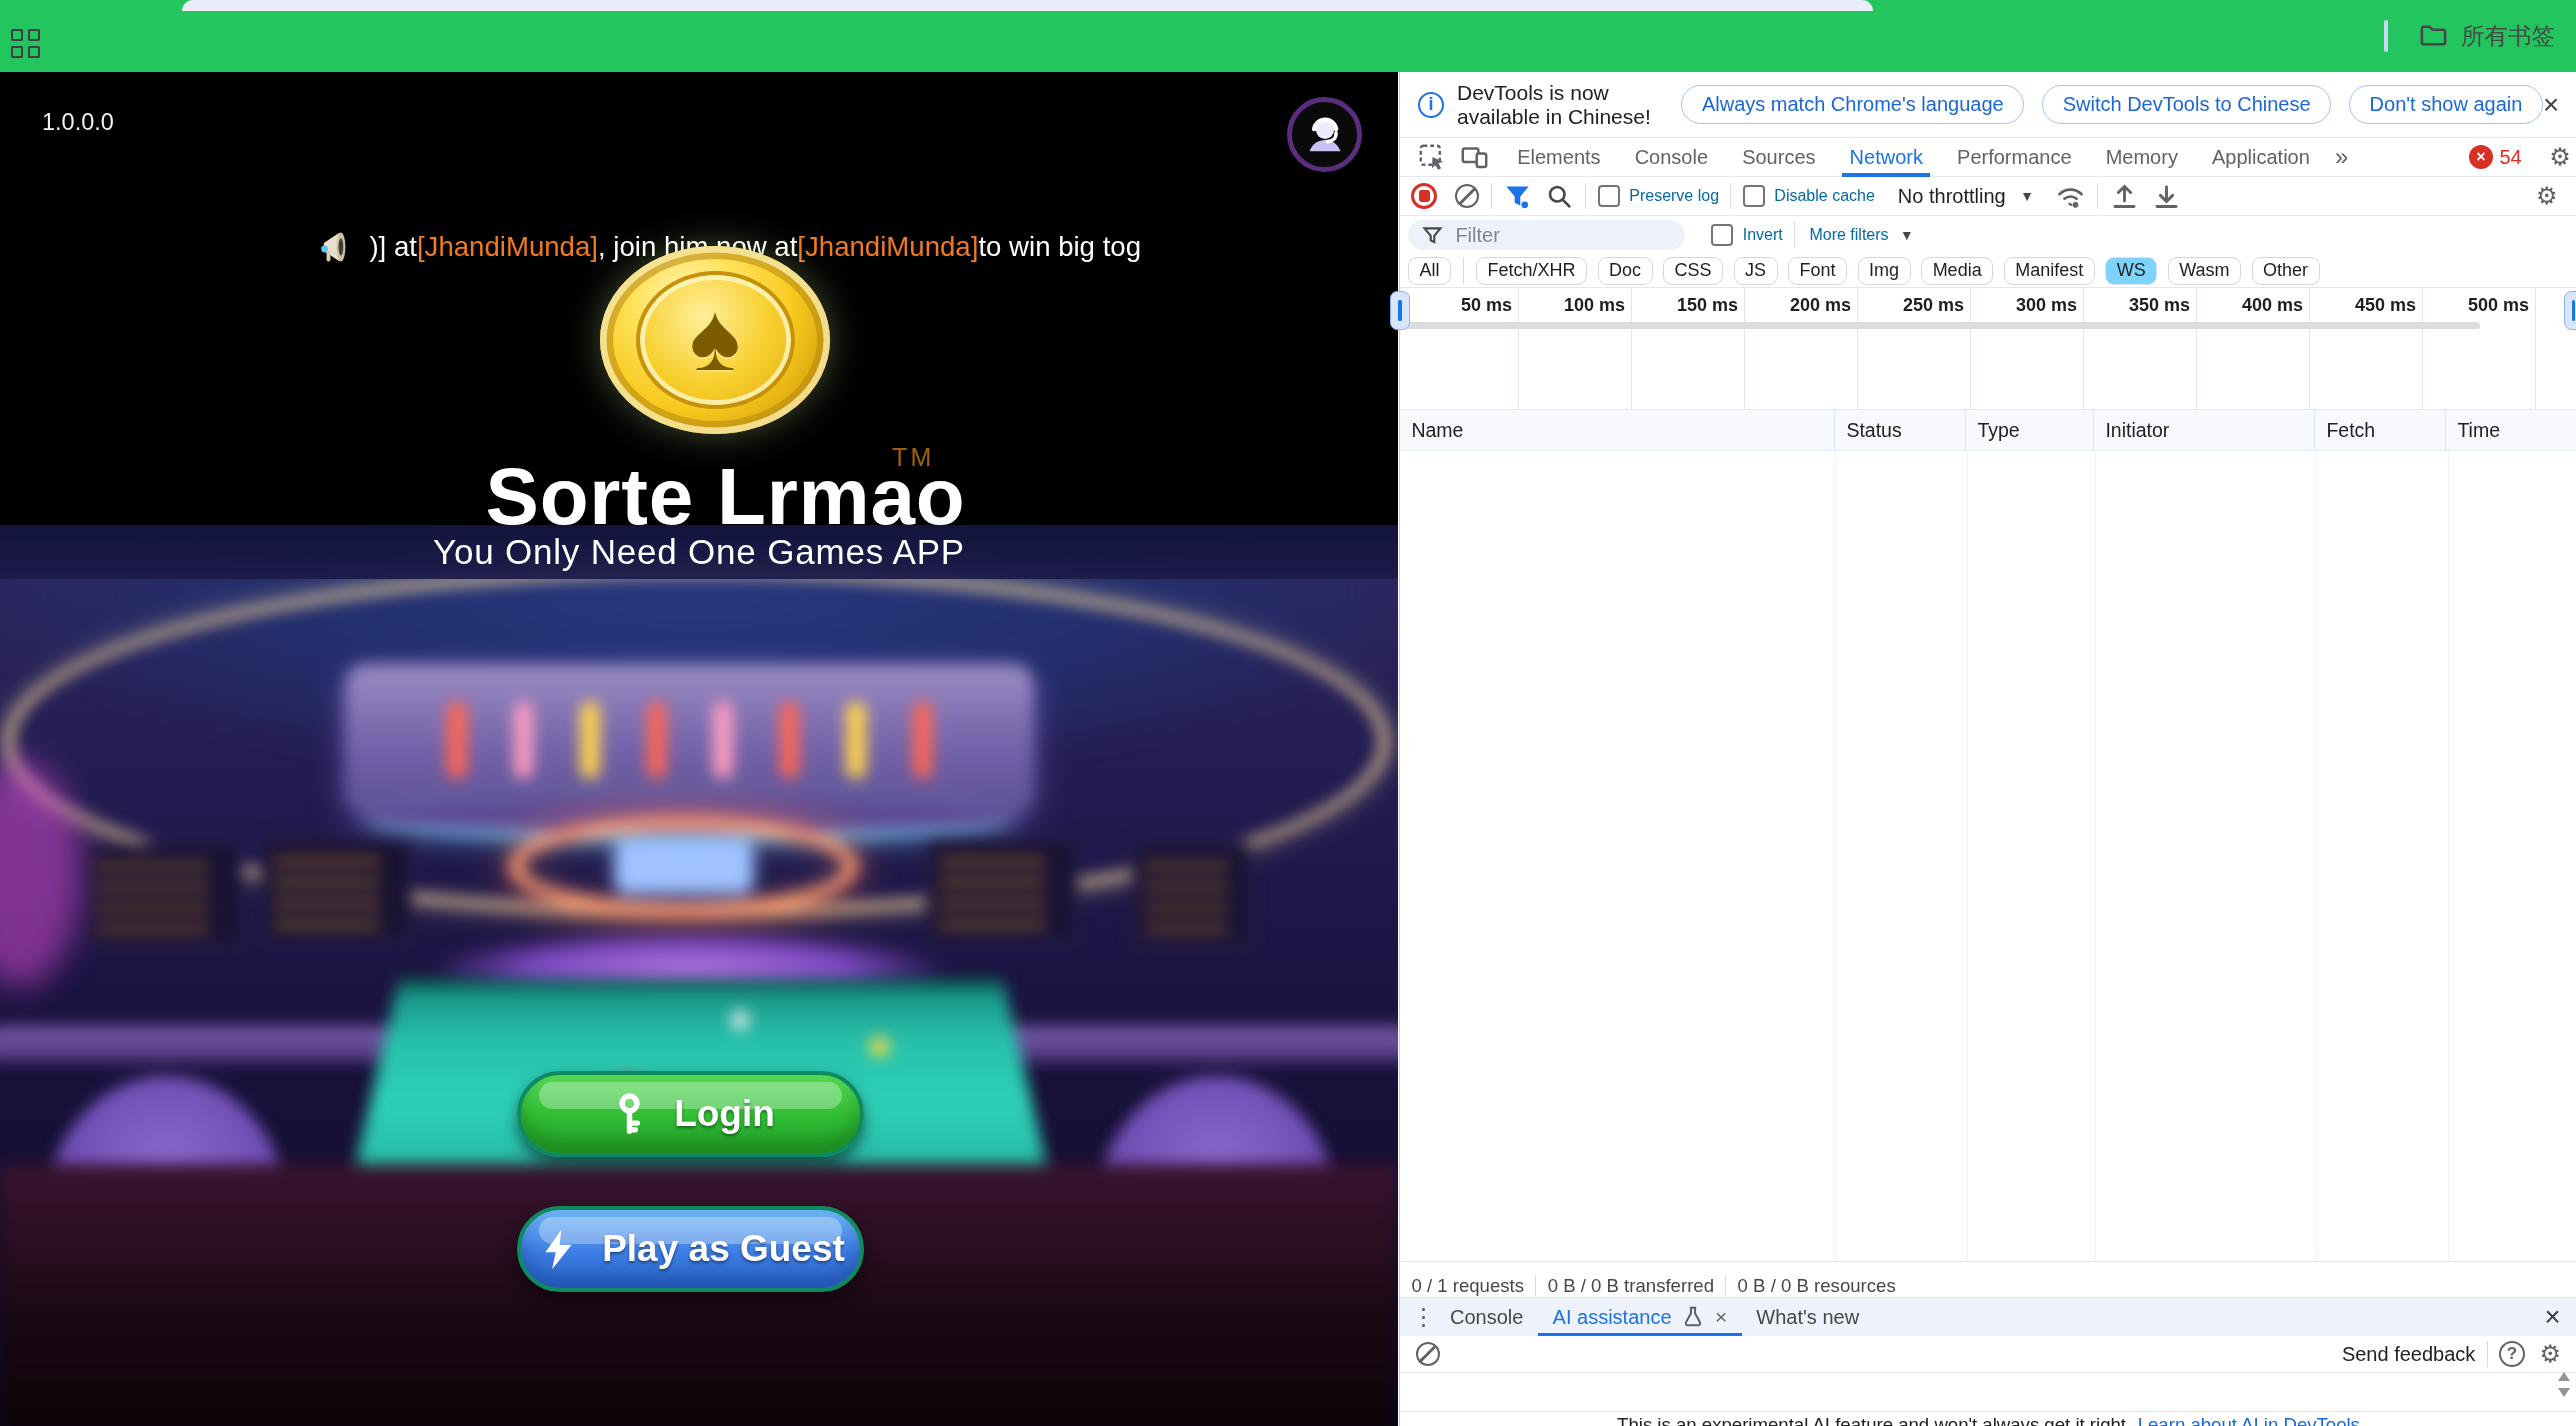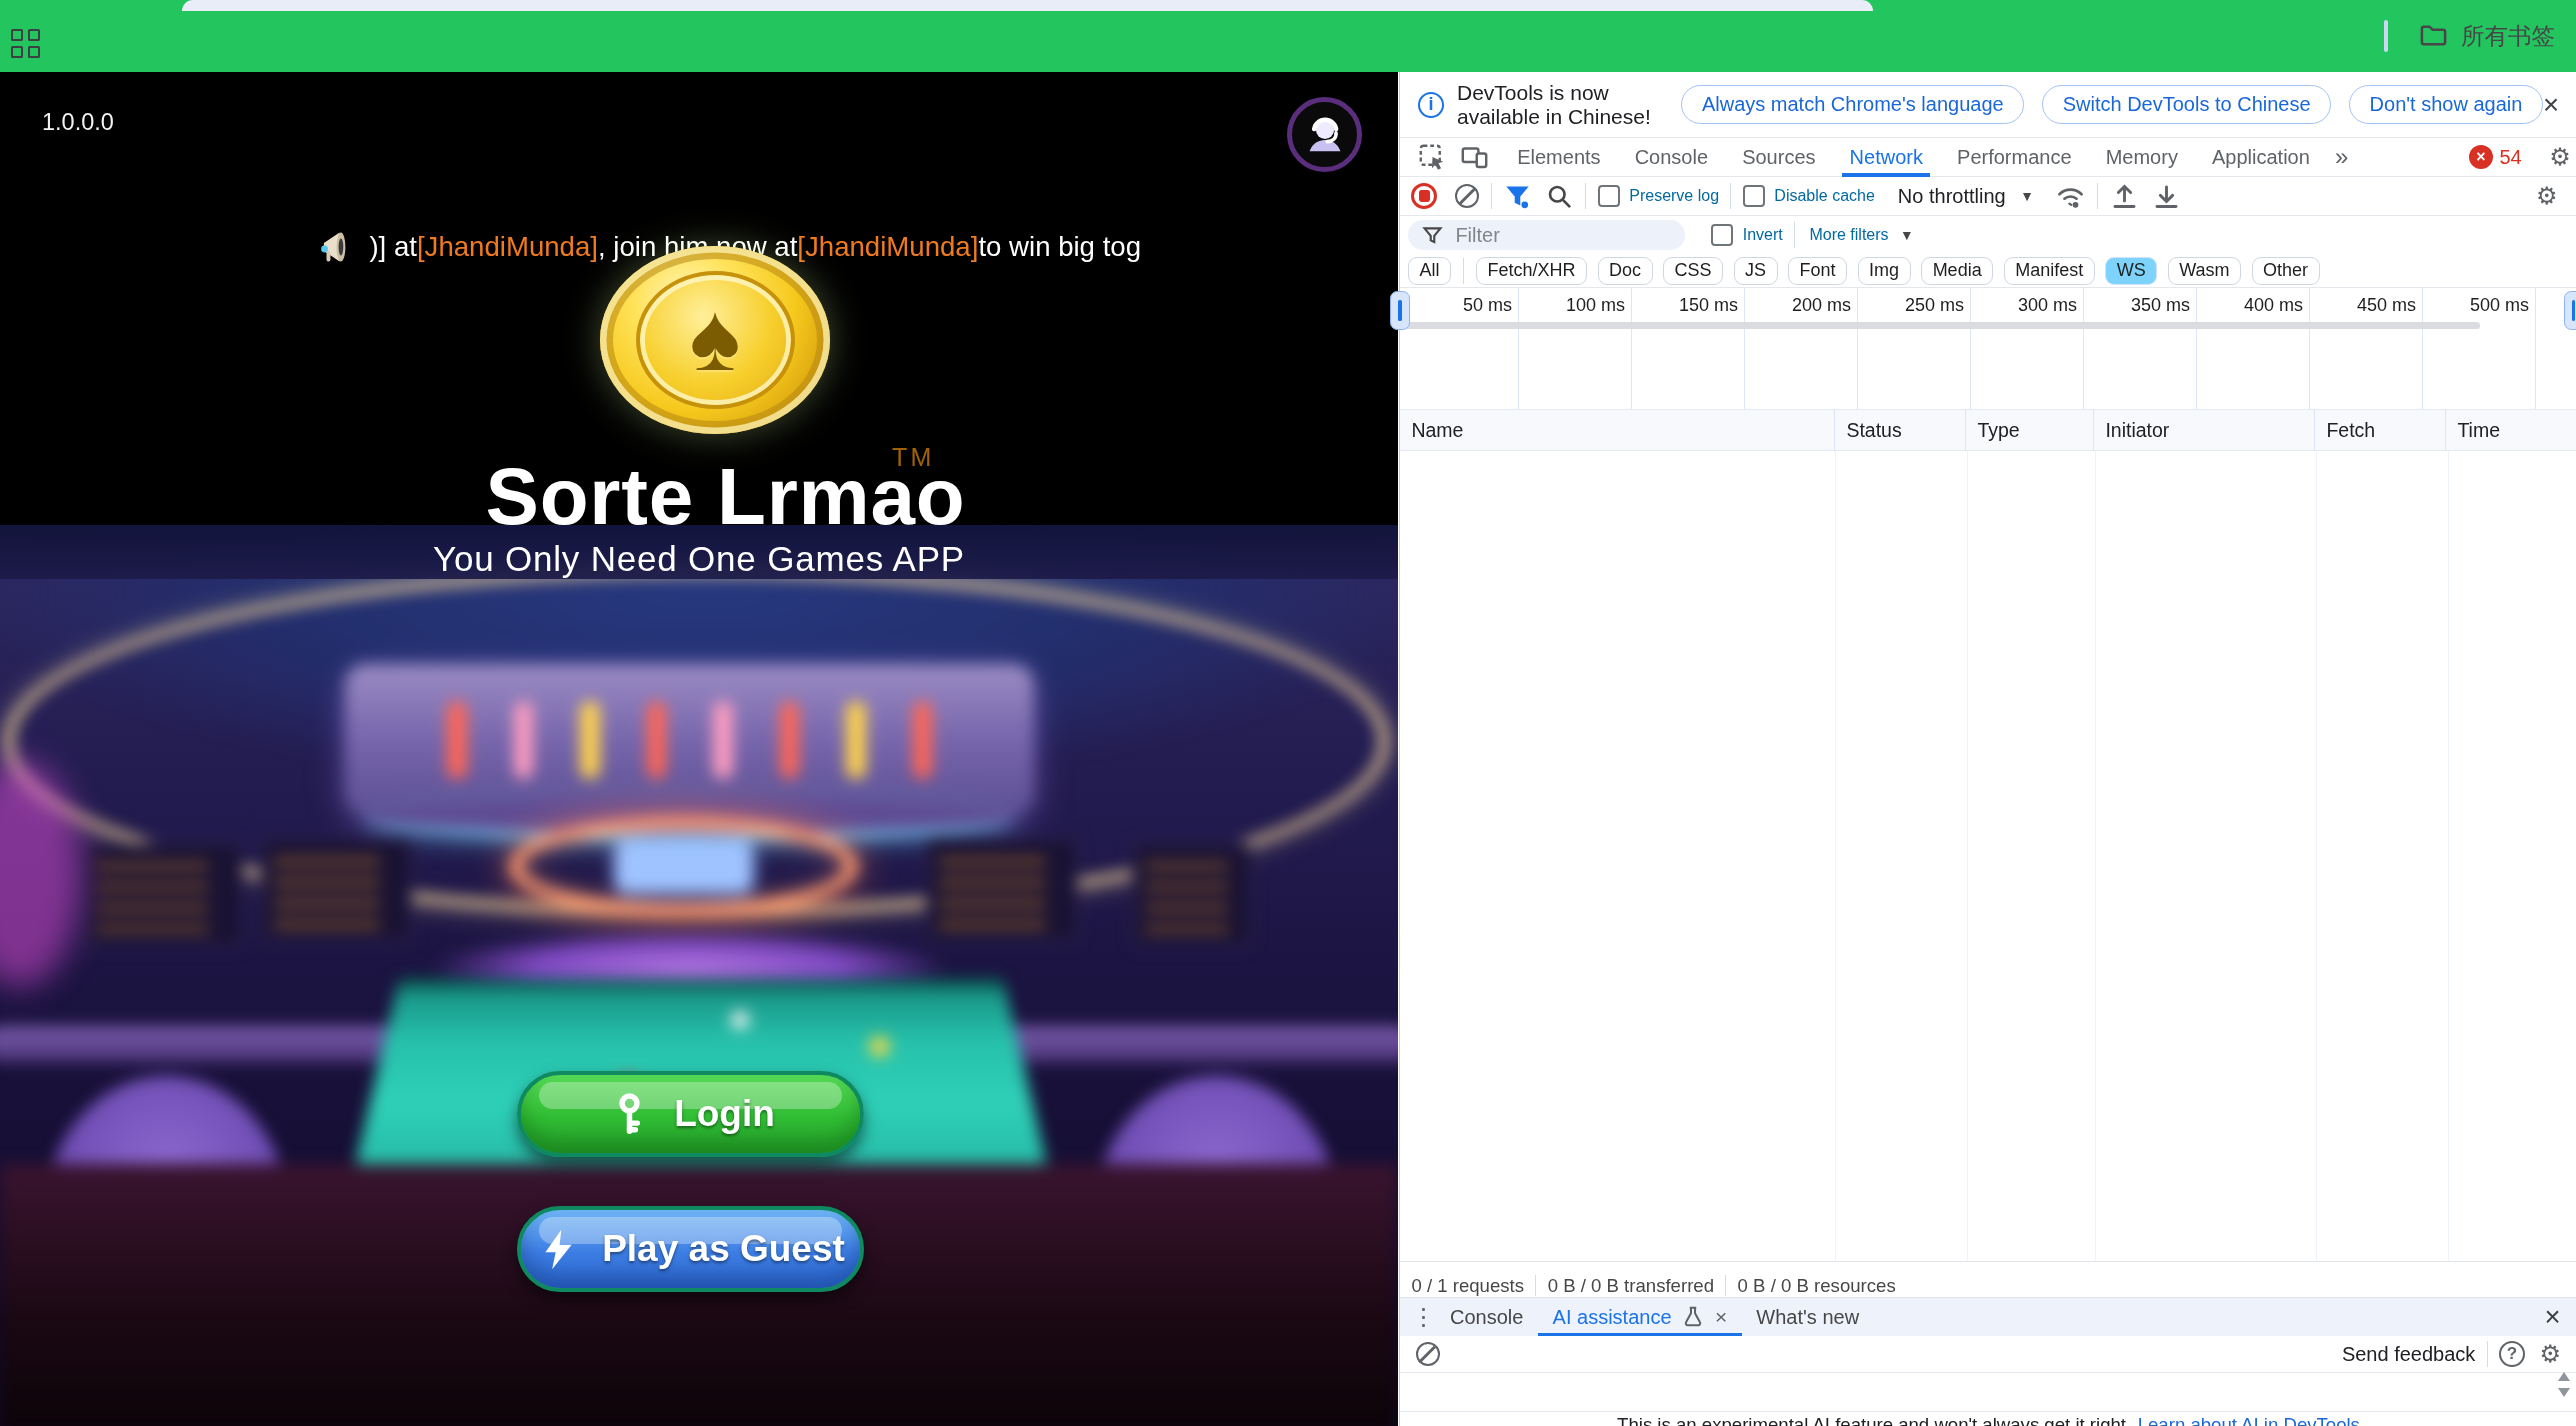--- a/index.html
+++ b/index.html
@@ -75,21 +75,21 @@
   .pool::before { content:""; position:absolute; left:6%; top:0; width:88%; height:11.4px; background:#0b6157; }
   .ball { position:absolute; border-radius:50%; }
   .chair { position:absolute; width:243px; height:276px; border-radius:50%;
     background:radial-gradient(circle at 50% 35%, #9a74e0, #6a46b5 70%); opacity:.9; }
   .floor { position:absolute; left:0; top:639px; width:1398px; height:268px;
     background:linear-gradient(#3a1430,#1a0812 60%,#0c0409); }
   .glow-magenta { position:absolute; left:-41px; top:235px; width:122px; height:227px; border-radius:50%;
     background:#d24bd0; opacity:.55; filter:blur(14.6px); }
 
   #subtitle-band { position:absolute; left:0; top:453px; width:1398px; height:54px;
-    background:linear-gradient(rgba(17,19,58,.97), rgba(28,26,72,.92)); display:flex; align-items:flex-end;
+    background:linear-gradient(rgba(17,19,58,.97), rgba(28,26,72,.92)); display:flex; align-items:center;
     justify-content:center; }
   #subtitle { color:#fff; font-size:35px; font-weight:500; letter-spacing:0.8px; }
 
   
   .gbtn { position:absolute; left:517px; width:347px; height:86px; border-radius:44px;
     border:4px solid #0f8a60; display:flex; align-items:center; justify-content:center; gap:21px;
     box-shadow:0 8px 14.6px rgba(0,0,0,.5); cursor:pointer; }
   .gbtn::before { content:""; position:absolute; left:18px; top:6.5px; right:18px; height:27.6px;
     border-radius:16px; background:rgba(255,255,255,.30); }
   #login-btn { top:999px; background:linear-gradient(#55da55,#30bc34 55%,#27a42c);
@@ -147,21 +147,21 @@
   #filter-pill .ph { color:#80868b; font-size:20px; }
 
   
   #chiprow { top:182px; height:34px; border-bottom:0.8px solid #e4e7eb; padding:0 8px; gap:10.5px; }
   .chip { height:28px; border:1.6px solid #d0d7e2; border-radius:9px; background:#fff; font-size:18px;
     color:#1f1f1f; display:flex; align-items:center; padding:0 10.5px; cursor:pointer; white-space:nowrap; }
   .chip.sel { background:#7dd3fc; border-color:#d3e3fd; }
 
   
   #ruler { position:absolute; left:0; top:216px; width:1177px; height:122px; background:#fff; display:flex;
-    padding-left:5.7px; border-bottom:0.8px solid #e4eaf3; }
+    padding-left:5.7px; border-bottom:0.8px solid #e4eaf3;font-weight:bold; }
   .tick { width:113px; height:122px; border-right:0.8px solid #dbe7f6; font-size:18px; color:#1f1f1f;
     text-align:right; padding:7.3px 5.7px 0 0; flex:none; }
   #ovbar { position:absolute; left:1.6px; top:34px; width:1078px; height:7.3px; background:#dadce0; border-radius:4px; }
   .handle { position:absolute; top:3.2px; width:19.5px; height:39px; background:#d7e6fd; border:1.6px solid #8cb2f2;
     border-radius:7.3px; display:flex; align-items:center; justify-content:center; }
   .handle i { width:3.2px; height:21px; background:#1a73e8; border-radius:1.6px; }
 
   
   #thead { top:338px; height:41px; background:#f7f9fc; border-bottom:0.8px solid #e4eaf3; }
   .th { font-size:19.5px; color:#202124; padding-left:11.4px; border-right:0.8px solid #d9e5f4; height:41px;

